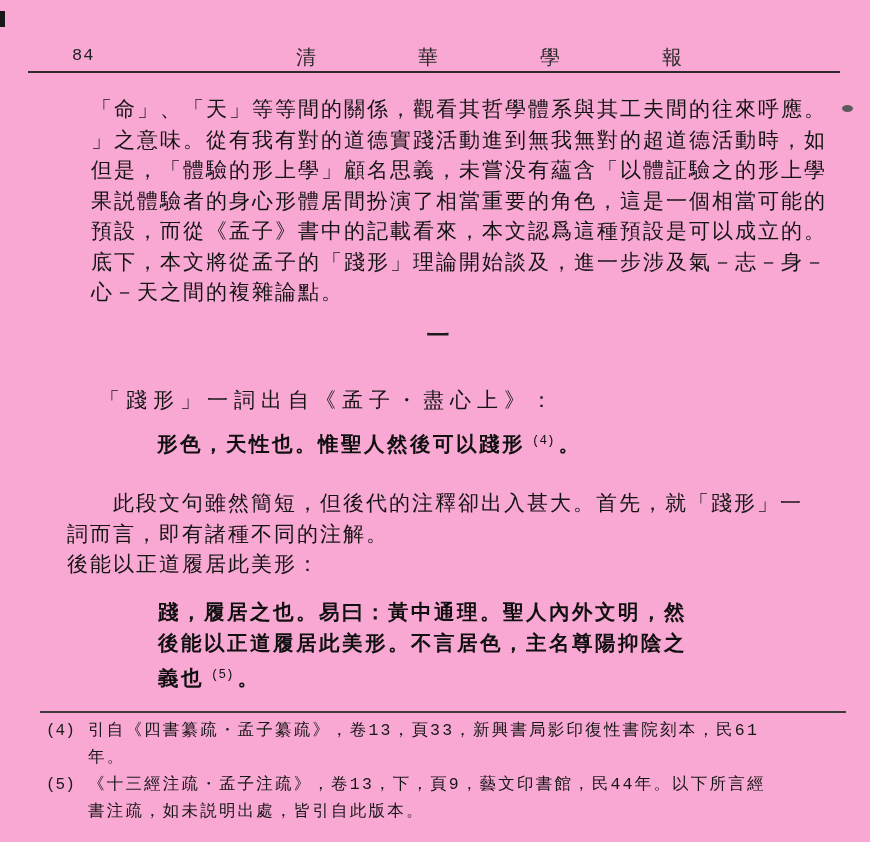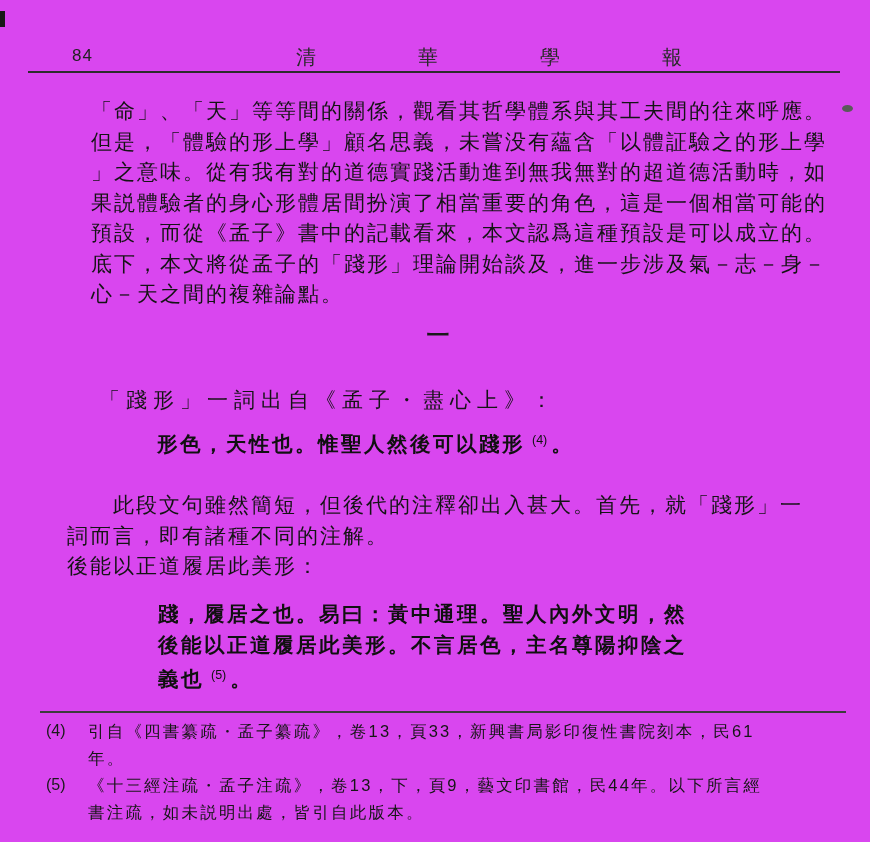--- a/index.html
+++ b/index.html
@@ -1,21 +1,21 @@
 <!DOCTYPE html>
 <html><head>
 <meta charset="utf-8">
 <style>
   html, body { margin: 0; padding: 0; background: #ffffff; }
   .page {
     position: relative;
     width: 870px;
     height: 842px;
-    background: #d946ef;
-    font-family: Liberation Sans, sans-serif;
+    background: #f9a8d4;
+    font-family: Liberation Mono, monospace;
     color: #171717;
     overflow: hidden;
   }
   
   .artifact-left {
     position: absolute; left: 0; top: 11px; width: 5px; height: 16px;
     background: #181818;
   }
   .artifact-dot {
     position: absolute; left: 842px; top: 105px; width: 11px; height: 7px;
@@ -93,22 +93,22 @@
     <span>清</span>
     <span>華</span>
     <span>學</span>
     <span>報</span>
   </div>
 
   <div class="header-rule"></div>
 
   <div class="para1">
     <div class="bline">「命」、「天」等等間的關係，觀看其哲學體系與其工夫間的往來呼應。</div>
+    <div class="bline">」之意味。從有我有對的道德實踐活動進到無我無對的超道德活動時，如</div>
     <div class="bline">但是，「體驗的形上學」顧名思義，未嘗没有蘊含「以體証驗之的形上學</div>
-    <div class="bline">」之意味。從有我有對的道德實踐活動進到無我無對的超道德活動時，如</div>
     <div class="bline">果説體驗者的身心形體居間扮演了相當重要的角色，這是一個相當可能的</div>
     <div class="bline">預設，而從《孟子》書中的記載看來，本文認爲這種預設是可以成立的。</div>
     <div class="bline">底下，本文將從孟子的「踐形」理論開始談及，進一步涉及氣－志－身－</div>
     <div class="bline">心－天之間的複雜論點。</div>
   </div>
 
   <div class="section-heading">一</div>
 
   <div class="para2">「踐形」一詞出自《孟子・盡心上》：</div>
 

